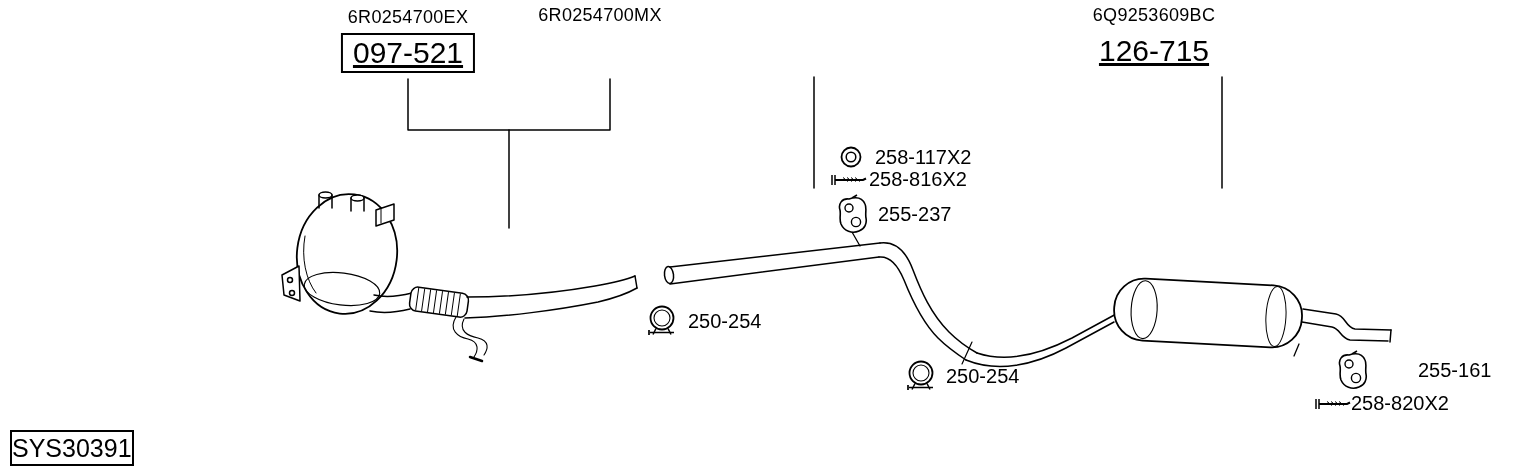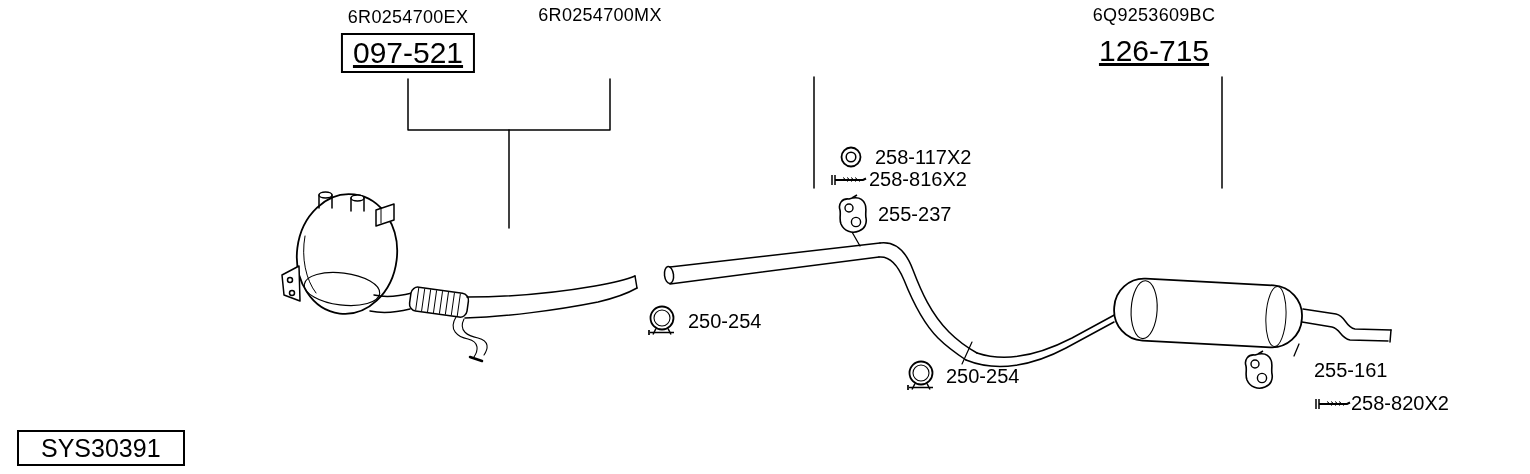--- a/index.html
+++ b/index.html
@@ -10,22 +10,22 @@
 
   .part-group { position:absolute; transform:translateX(-50%); text-align:center; white-space:nowrap; }
   .oem { font-size:18px; line-height:20px; letter-spacing:0.3px; }
   .code { display:inline-block; margin-top:6px; font-size:30px; line-height:34px;
           padding:1px 10px; border:2px solid transparent;text-decoration:underline; }
   .code.boxed { border-color:#000; }
 
   .callout { position:absolute; display:flex; align-items:center; }
   .callout-label { font-size:20px; white-space:nowrap; }
 
-  .sys-box { position:absolute; left:17px; top:430px; border:2px solid #000;
-             font-size:25px; line-height:30px; padding:1px 22px; }
+  .sys-box { position:absolute; left:10px; top:430px; border:2px solid #000;
+             font-size:25px; line-height:30px; padding:1px 0; }
 </style>
 </head>
 <body>
 
 <div class="canvas">
 
   <svg class="drawing" width="1530" height="474" viewBox="0 0 1530 474" fill="none" stroke="#000" stroke-width="1.5" stroke-linecap="round" stroke-linejoin="round">
 
     <g>
       <path d="M408 79 V130 H610 V79"></path>
@@ -155,21 +155,21 @@
   <div class="callout" style="left:903px; top:358px; gap:7px">
     <svg width="36" height="36" viewBox="0 0 36 36">
       <circle cx="18" cy="15" r="11.5" fill="#fff" stroke="#000" stroke-width="1.8"></circle>
       <circle cx="18" cy="15" r="8" fill="none" stroke="#000" stroke-width="1.1"></circle>
       <path d="M12 25.5 l-3 6 M24 25.5 l3 6" stroke="#000" stroke-width="1.5" fill="none"></path>
       <path d="M6 29.5 h24 M5 27 v5" stroke="#000" stroke-width="1.7" fill="none"></path>
     </svg>
     <span class="callout-label">250-254</span>
   </div>
 
-  <div class="callout" style="left:1242px; top:350px; gap:38px">
+  <div class="callout" style="left:1336px; top:350px; gap:48px">
     <svg width="34" height="40" viewBox="0 0 34 40">
       <path d="M16 4 l5 -3" stroke="#000" stroke-width="1.5" fill="none"></path>
       <path d="M13 5 C6 4 2 10 4 16 C5 21 3 25 5 30 C8 37 16 40 23 37 C29 35 31 29 30 24 C29 19 31 14 29 10 C26 3 19 3 13 5 Z" fill="#fff" stroke="#000" stroke-width="1.6"></path>
       <circle cx="13" cy="14" r="4" fill="#fff" stroke="#000" stroke-width="1.4"></circle>
       <circle cx="20" cy="28" r="4.6" fill="#fff" stroke="#000" stroke-width="1.4"></circle>
     </svg>
     <span class="callout-label">255-161</span>
   </div>
 
   <div class="callout" style="left:1313px; top:392px; ">

